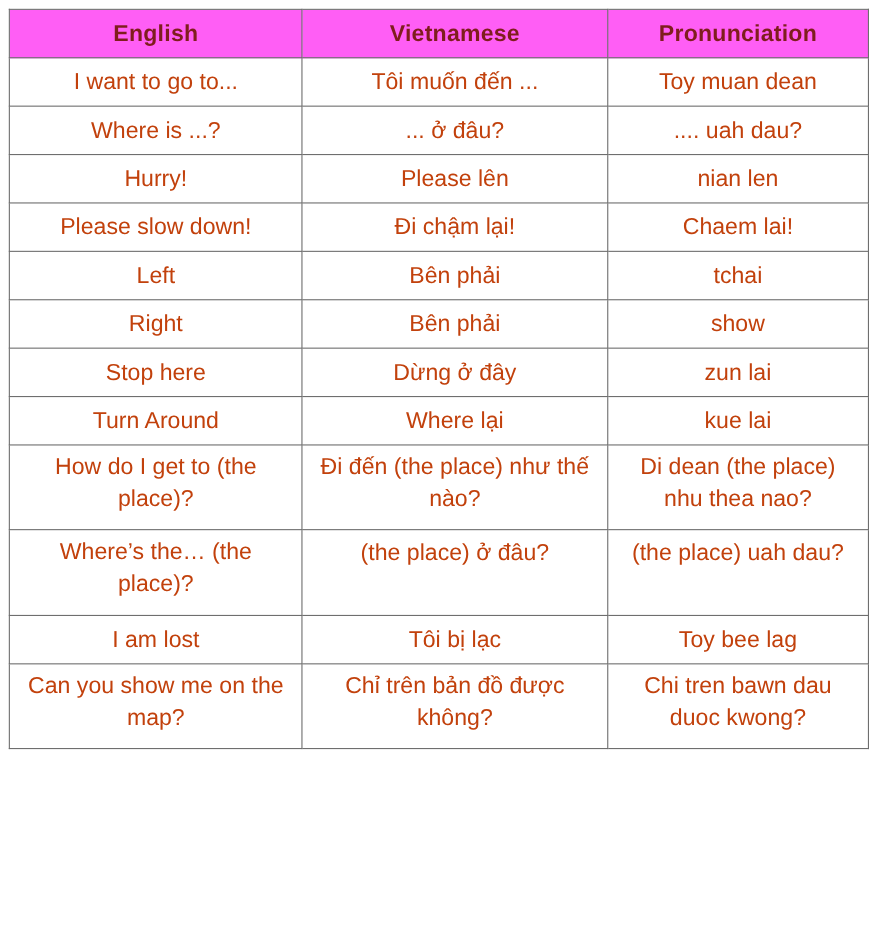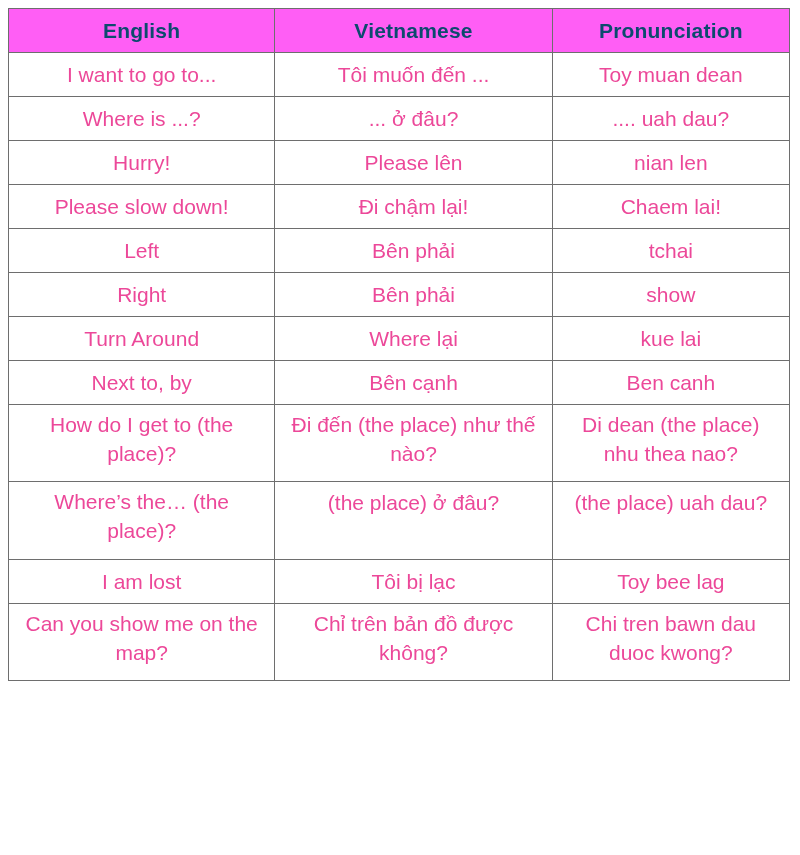--- a/index.html
+++ b/index.html
@@ -12,28 +12,28 @@
       table-layout: fixed;
     }
     .phrase-table th, .phrase-table td {
       border: 1.5px solid #6e6e6e;
       text-align: center;
       vertical-align: middle;
       padding: 0 14px;
     }
     .phrase-table th {
       background: #ff5ef5;
-      color: #0c4a6e;
+      color: #7f1d1d;
       font-weight: bold;
       font-size: 21px;
       height: 43px;
       letter-spacing: 0.2px;
     }
     .phrase-table td {
-      color: #ec4899;
+      color: #c2410c;
       font-size: 21px;
       line-height: 29px;
       height: 43px;
     }
     .phrase-table tr.tall td { height: 71px; vertical-align: top; padding-top: 5px; }
     .phrase-table tr.tall td.single { padding-top: 6px; text-align: center; }
     .col-en { width: 266px; }
     .col-vi { width: 277px; }
     .col-pr { width: 237px; }
   </style>
@@ -78,28 +78,28 @@
       <td>Left</td>
       <td>Bên phải</td>
       <td>tchai</td>
     </tr>
     <tr>
       <td>Right</td>
       <td>Bên phải</td>
       <td>show</td>
     </tr>
     <tr>
+      <td>Stop here</td>
+      <td>Dừng ở đây</td>
+      <td>zun lai</td>
+    </tr>
+    <tr>
       <td>Turn Around</td>
       <td>Where lại</td>
       <td>kue lai</td>
-    </tr>
-    <tr>
-      <td>Next to, by</td>
-      <td>Bên cạnh</td>
-      <td>Ben canh</td>
     </tr>
     <tr class="tall">
       <td>How do I get to (the place)?</td>
       <td>Đi đến (the place) như thế nào?</td>
       <td>Di dean (the place) nhu thea nao?</td>
     </tr>
     <tr class="tall">
       <td>Where’s the… (the place)?</td>
       <td class="single">(the place) ở đâu?</td>
       <td class="single">(the place) uah dau?</td>

